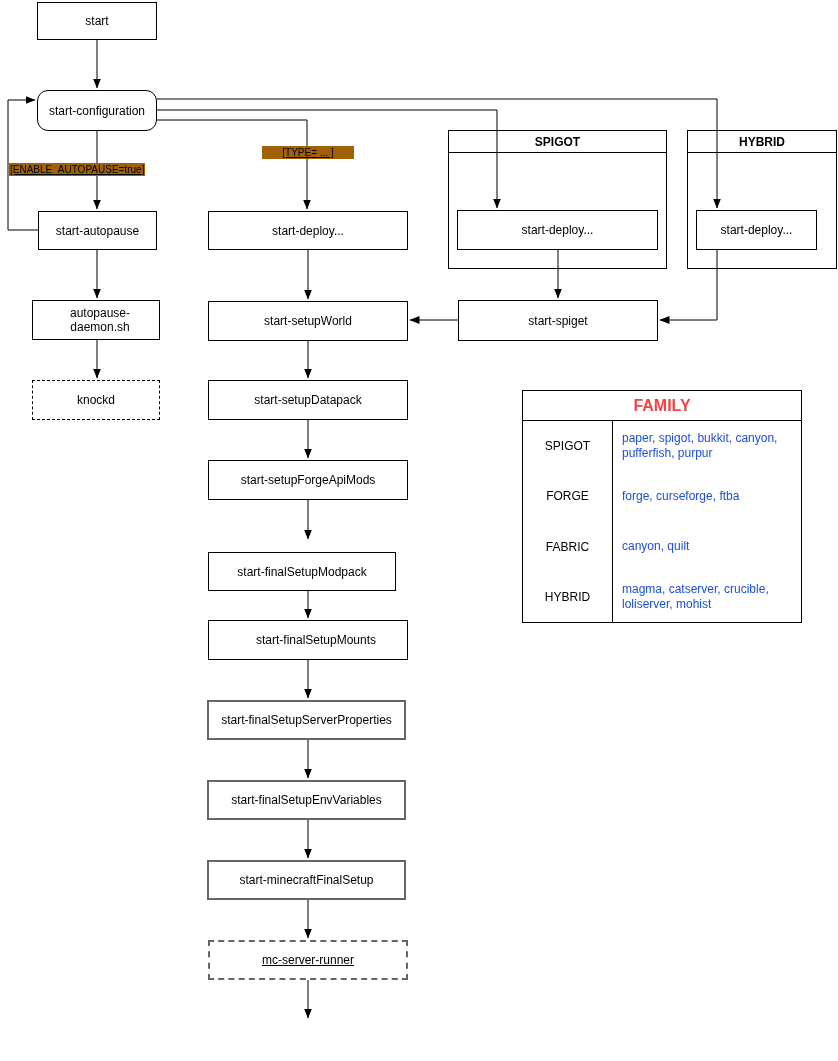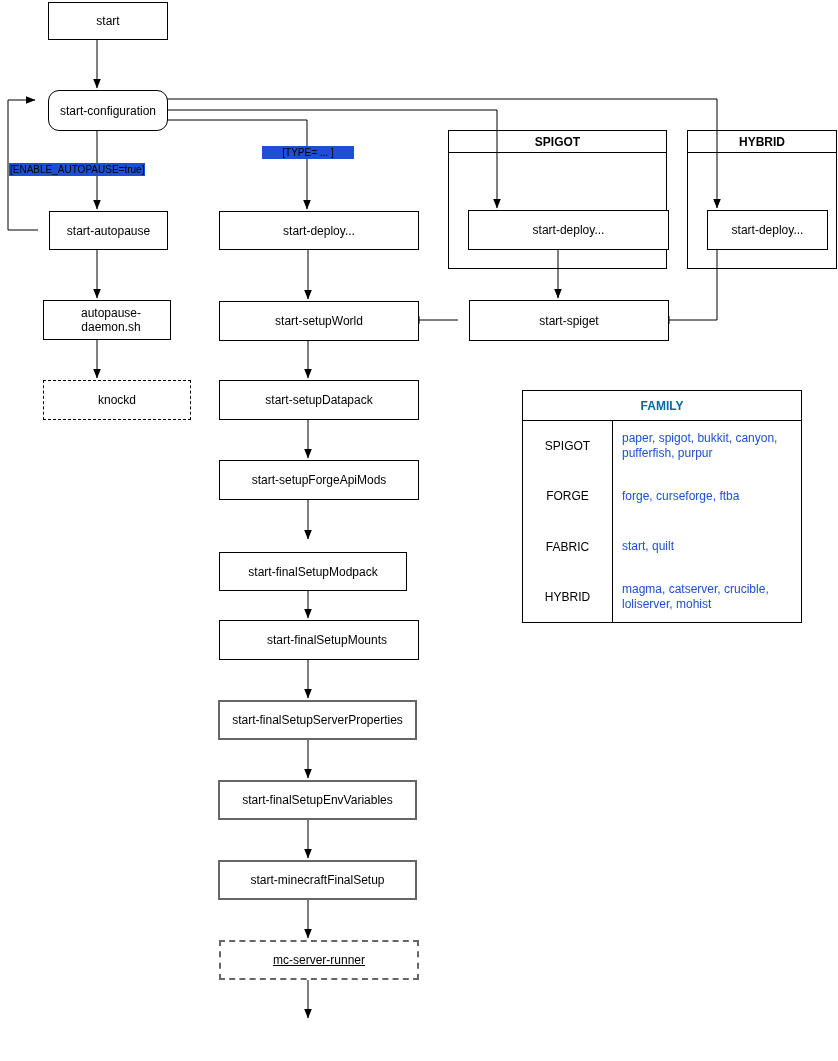--- a/index.html
+++ b/index.html
@@ -26,21 +26,20 @@
     box-sizing: border-box;
     background: #ffffff;
     border: 1px solid #000000;
     display: flex;
     align-items: center;
     justify-content: center;
     font-size: 12px;
     color: #000000;
     text-align: center;
     z-index: 2;
-    margin-left: 11px;
   }
   .node.gray   { border: 2px solid #666666; }
   .node.dashed-black { border: 1px dashed #000000; }
   .node.dashed-gray  { border: 2px dashed #666666; }
   .container-box {
     position: absolute;
     box-sizing: border-box;
     border: 1px solid #000000;
     background: transparent;
     z-index: 0;
@@ -51,27 +50,28 @@
     border-bottom: 1px solid #000000;
     display: flex;
     align-items: center;
     justify-content: center;
     font-size: 12px;
     font-weight: bold;
     color: #000000;
   }
   .edge-label {
     position: absolute;
-    background: #1d4ed8;
+    background: #a16207;
     font-size: 10px;
     color: #000000;
     line-height: 13px;
     padding: 0 1px;
     white-space: nowrap;
     z-index: 3;
+    text-decoration: underline;
   }
   
   #family-table {
     position: absolute;
     left: 522px; top: 390px;
     width: 280px; height: 233px;
     box-sizing: border-box;
     border: 1px solid #000000;
     background: #ffffff;
     z-index: 2;
@@ -79,22 +79,22 @@
     flex-direction: column;
   }
   #family-table .table-header {
     box-sizing: border-box;
     height: 30px;
     border-bottom: 1px solid #000000;
     display: flex;
     align-items: center;
     justify-content: center;
     font-weight: bold;
-    font-size: 12px;
-    color: #0369a1;
+    font-size: 16px;
+    color: #ef4444;
   }
   #family-table .table-body {
     flex: 1;
     display: grid;
     grid-template-columns: 90px 1fr;
     grid-template-rows: repeat(4, 1fr);
   }
   #family-table .cell-family {
     border-right: 1px solid #000000;
     display: flex;
@@ -156,21 +156,21 @@
   </div>
 
   <div class="node" style="left:37px; top:2px; width:120px; height:38px;">start</div>
 
   <div class="node" style="left:37px; top:90px; width:120px; height:41px;border-radius:11px;">start-configuration</div>
 
   <div class="node" style="left:38px; top:211px; width:119px; height:39px;">start-autopause</div>
 
   <div class="node" style="left:32px; top:300px; width:128px; height:40px;padding-left:8px;">autopause-daemon.sh</div>
 
-  <div class="node dashed-black" style="left:32px; top:380px; width:148px; height:40px;">knockd</div>
+  <div class="node dashed-black" style="left:32px; top:380px; width:128px; height:40px;">knockd</div>
 
   <div class="node" style="left:208px; top:211px; width:200px; height:39px;">start-deploy...</div>
 
   <div class="node" style="left:457px; top:210px; width:201px; height:40px;">start-deploy...</div>
 
   <div class="node" style="left:696px; top:210px; width:121px; height:40px;">start-deploy...</div>
 
   <div class="node" style="left:458px; top:300px; width:200px; height:41px;">start-spiget</div>
 
   <div class="node" style="left:208px; top:301px; width:200px; height:40px;">start-setupWorld</div>
@@ -197,19 +197,19 @@
   <div class="edge-label" style="left:262px; top:146px; width:90px; text-align:center;">[TYPE= ... ]</div>
 
   <div id="family-table">
     <div class="table-header">FAMILY</div>
     <div class="table-body">
       <div class="cell-family">SPIGOT</div>
       <div class="cell-servers">paper, spigot, bukkit, canyon, pufferfish, purpur</div>
       <div class="cell-family">FORGE</div>
       <div class="cell-servers">forge, curseforge, ftba</div>
       <div class="cell-family">FABRIC</div>
-      <div class="cell-servers">start, quilt</div>
+      <div class="cell-servers">canyon, quilt</div>
       <div class="cell-family">HYBRID</div>
       <div class="cell-servers">magma, catserver, crucible, loliserver, mohist</div>
     </div>
   </div>
 
 </div>
 
 </body></html>

